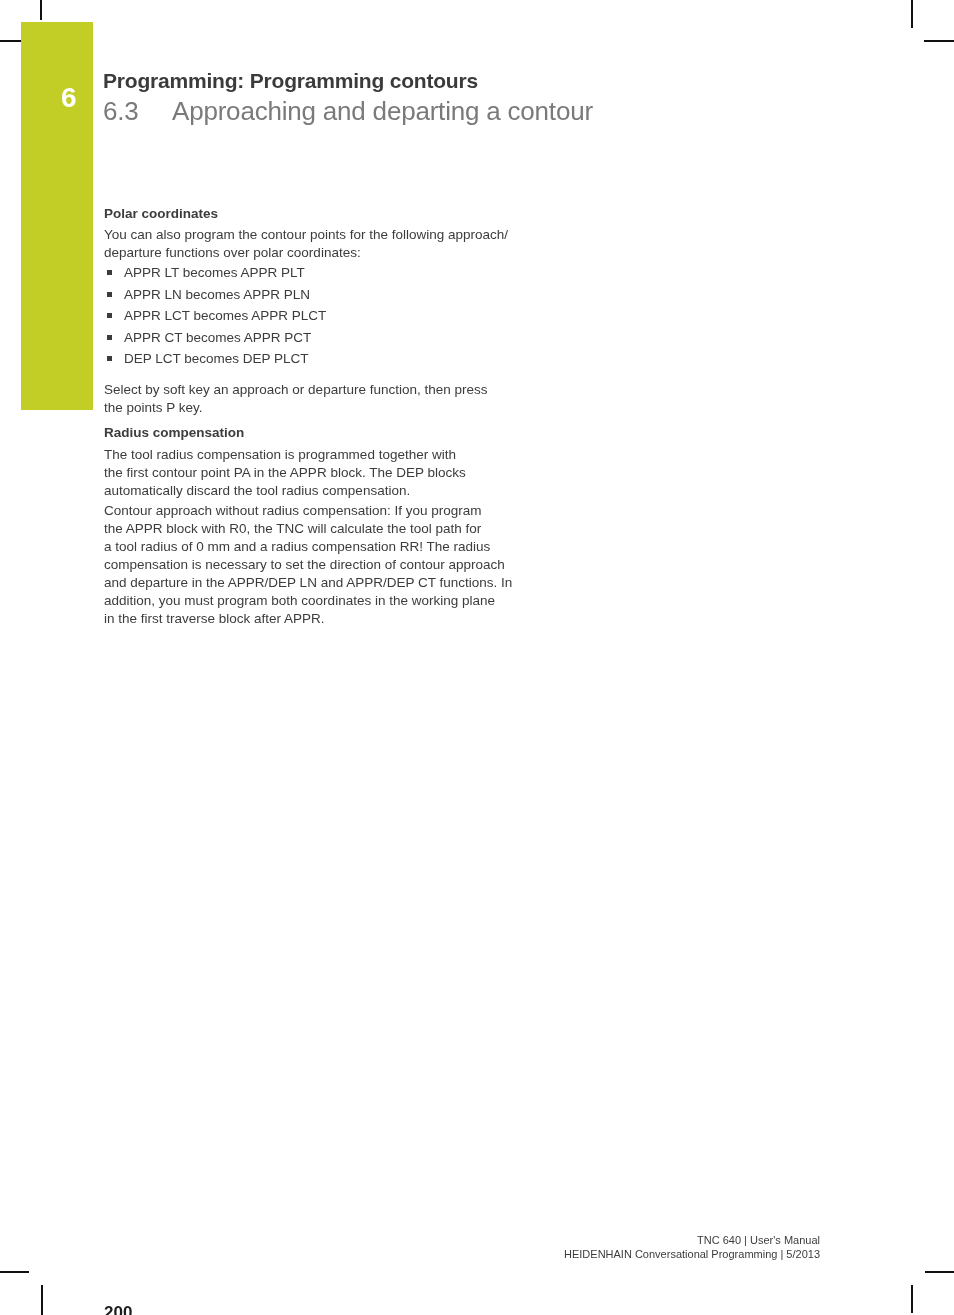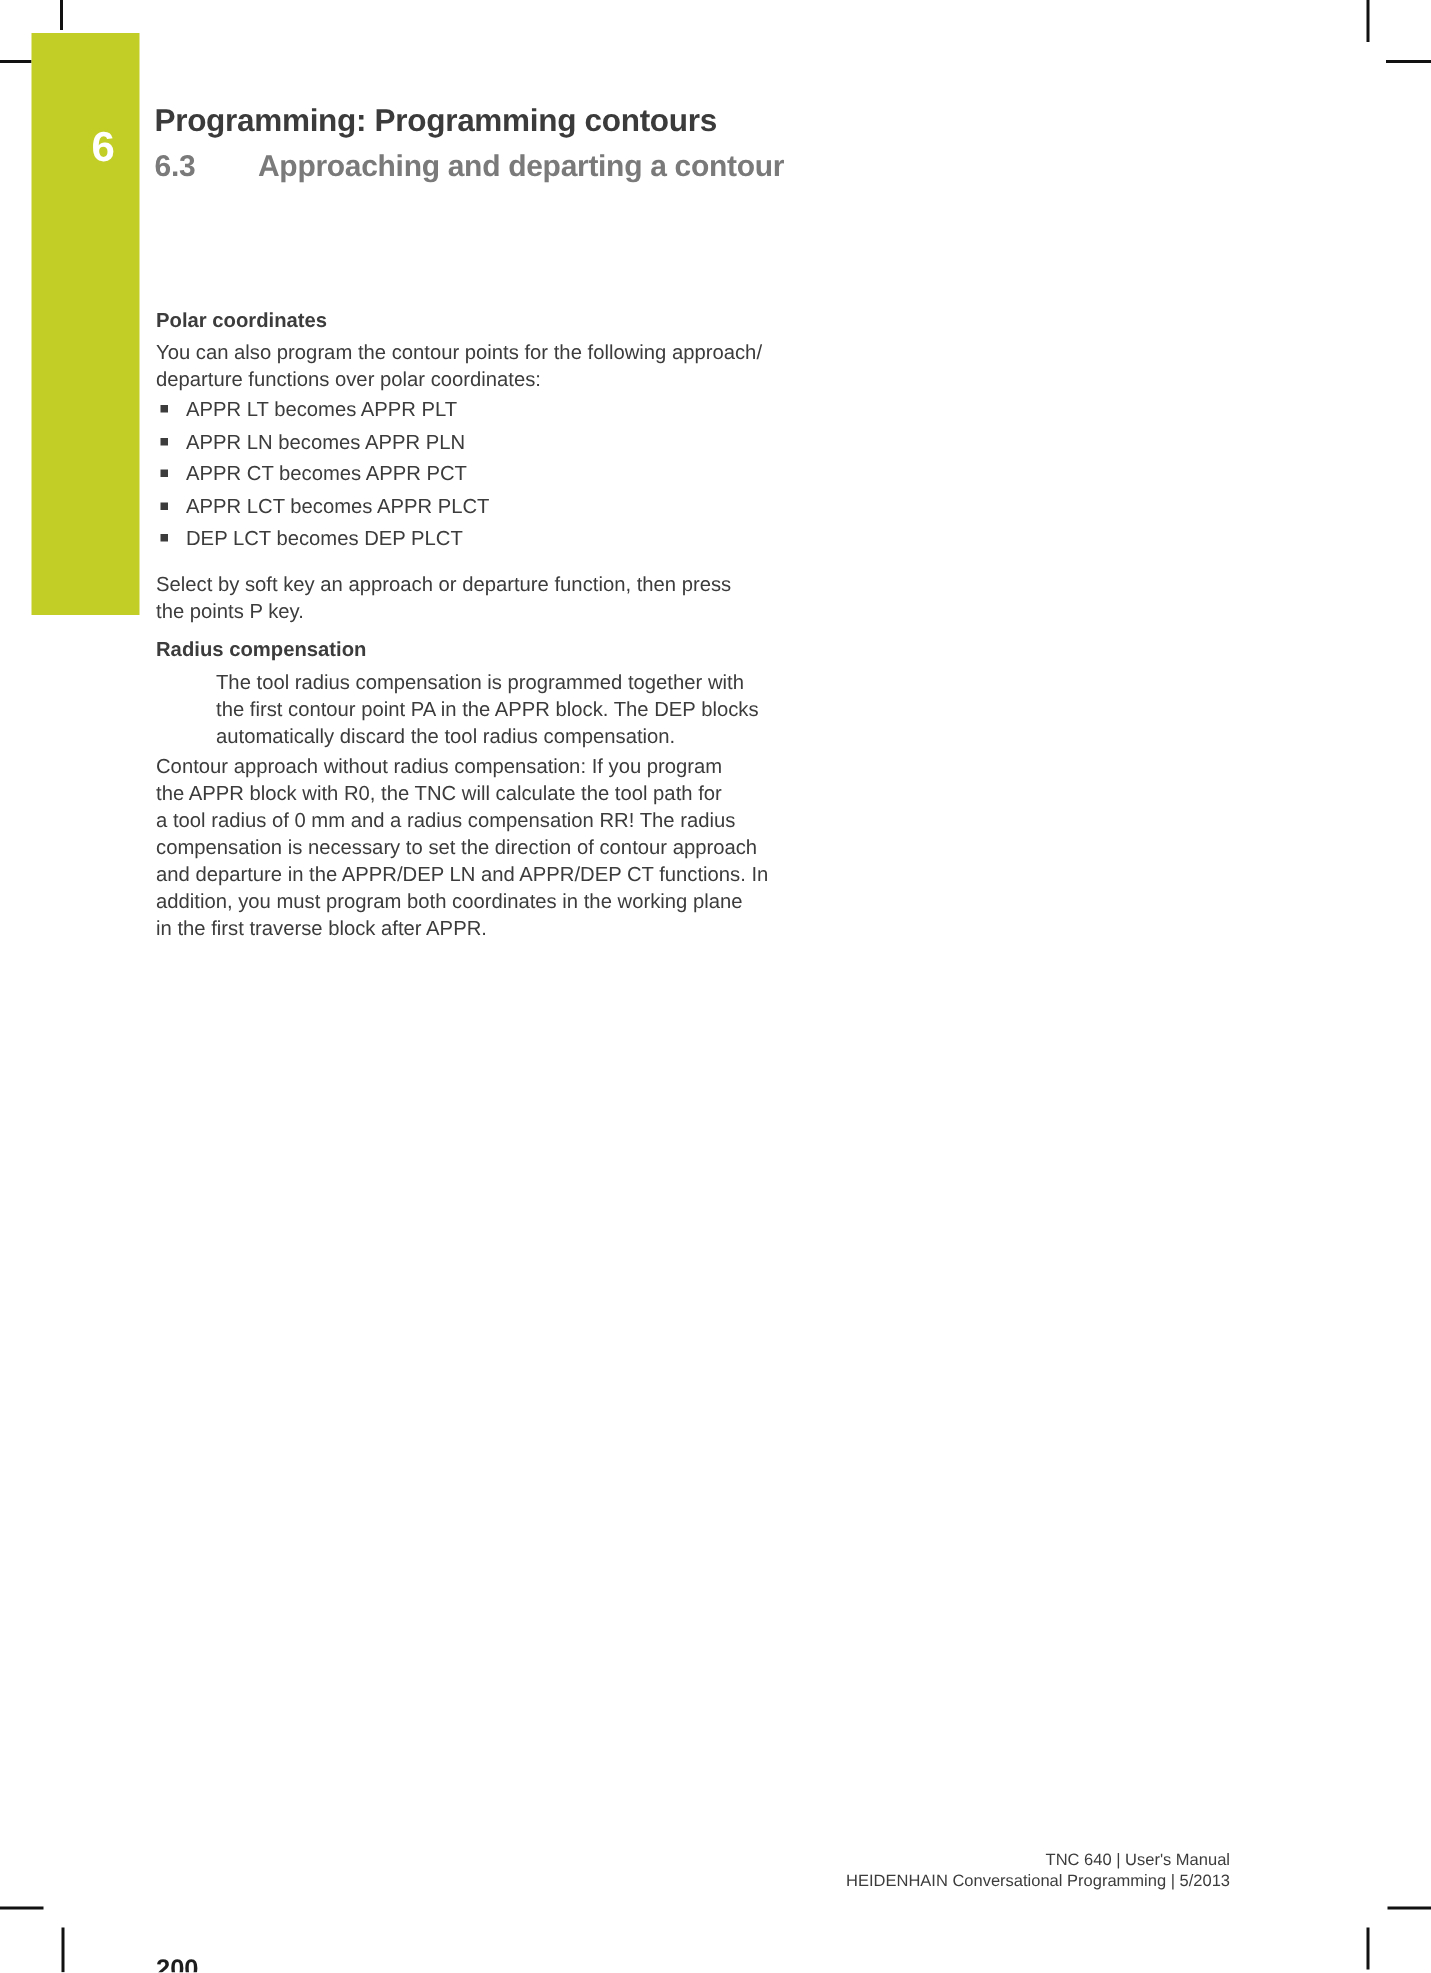--- a/index.html
+++ b/index.html
@@ -49,22 +49,22 @@
     font-size: 21px;
     font-weight: bold;
     line-height: 21px;
     color: #3b3b3b;
     letter-spacing: -0.2px;
     white-space: nowrap;
   }
   .h2 {
     position: absolute;
     left: 103px; top: 101px;
-    font-size: 20px;
-    font-weight: bold;
+    font-size: 26px;
+    font-weight: normal;
     line-height: 20px;
     color: #7a7a7a;
     letter-spacing: -0.2px;
     white-space: nowrap;
   }
   .h2 .h2-num { display: inline-block; width: 69px; }
 
   
   .content {
     position: absolute;
@@ -93,21 +93,21 @@
   }
   .bullet-sq {
     flex: 0 0 auto;
     width: 5px; height: 5px;
     background: #3c3c3c;
     margin-top: 8px;
     margin-right: 12px;
   }
   .content .note { margin-top: 11px; }
   .content h3.second { margin-top: 7px; }
-  .content .para1 { margin-top: 4px; margin-left: 40px; }
+  .content .para1 { margin-top: 4px; }
   .content .para2 { margin-top: 2px; }
 
   
   .page-number {
     position: absolute;
     left: 104px; top: 1304px;
     font-size: 17px;
     font-weight: bold;
     line-height: 17px;
     color: #1d1d1d;
@@ -153,25 +153,25 @@
       <li>
         <span class="bullet-sq"></span>
         <span>APPR LT becomes APPR PLT</span>
       </li>
       <li>
         <span class="bullet-sq"></span>
         <span>APPR LN becomes APPR PLN</span>
       </li>
       <li>
         <span class="bullet-sq"></span>
-        <span>APPR CT becomes APPR PCT</span>
+        <span>APPR LCT becomes APPR PLCT</span>
       </li>
       <li>
         <span class="bullet-sq"></span>
-        <span>APPR LCT becomes APPR PLCT</span>
+        <span>APPR CT becomes APPR PCT</span>
       </li>
       <li>
         <span class="bullet-sq"></span>
         <span>DEP LCT becomes DEP PLCT</span>
       </li>
     </ul>
     <p class="note">Select by soft key an approach or departure function, then press
 the points P key.</p>
 
     <h3 class="second">Radius compensation</h3>

